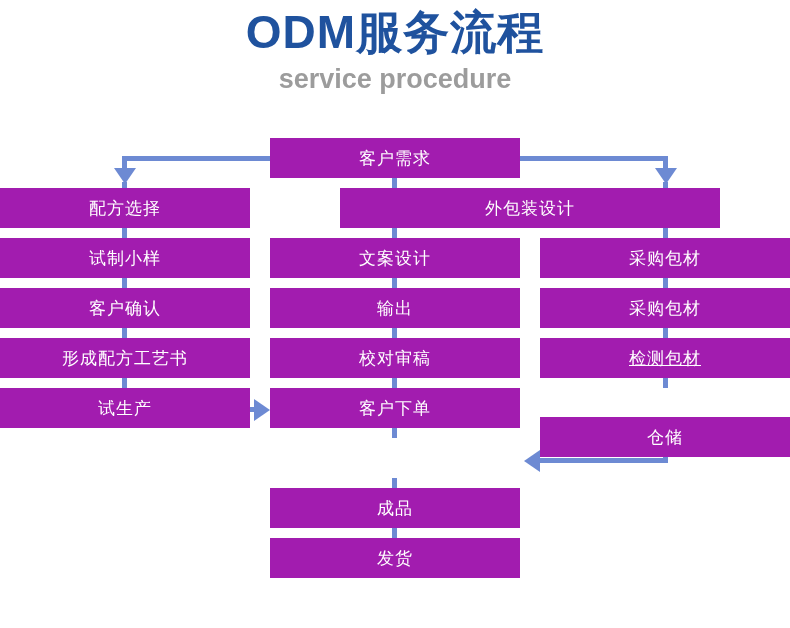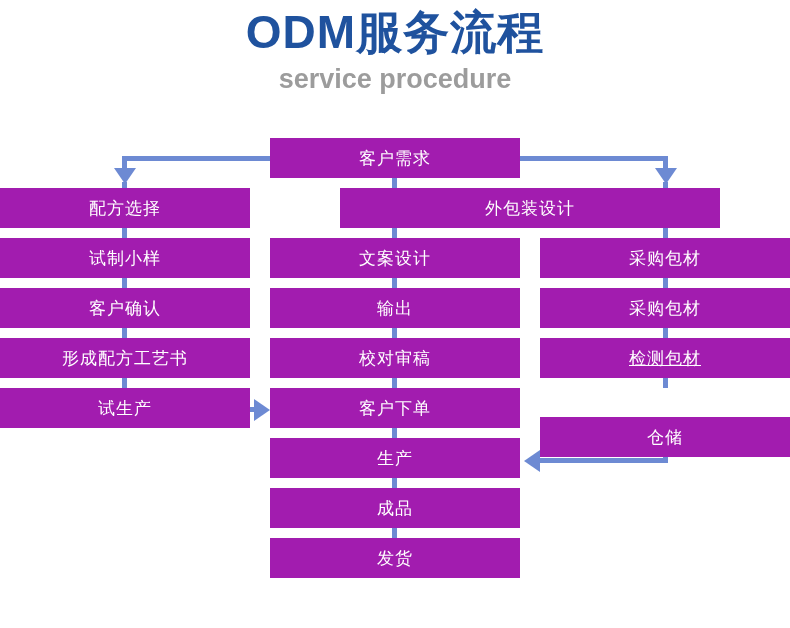--- a/index.html
+++ b/index.html
@@ -130,17 +130,16 @@
   <div class="box" style="left:540px;top:288px;width:250px;">采购包材</div>
 
   <div class="box" style="left:0px;top:338px;width:250px;">形成配方工艺书</div>
   <div class="box" style="left:270px;top:338px;width:250px;">校对审稿</div>
   <div class="box" style="left:540px;top:338px;width:250px;text-decoration:underline;">检测包材</div>
 
   <div class="box" style="left:0px;top:388px;width:250px;">试生产</div>
   <div class="box" style="left:270px;top:388px;width:250px;">客户下单</div>
   <div class="box" style="left:540px;top:388px;width:250px;margin-top:29px;">仓储</div>
 
-  <div class="box" style="left:270px;top:438px;width:250px;">生产</div>
   <div class="box" style="left:270px;top:488px;width:250px;">成品</div>
   <div class="box" style="left:270px;top:538px;width:250px;">发货</div>
 
 </div>
 
 </body></html>

